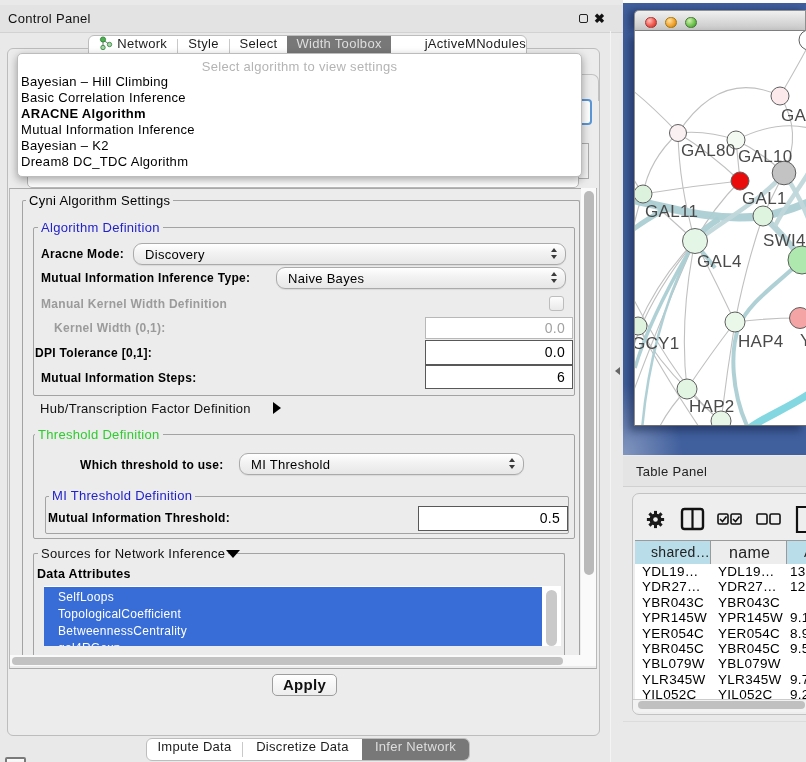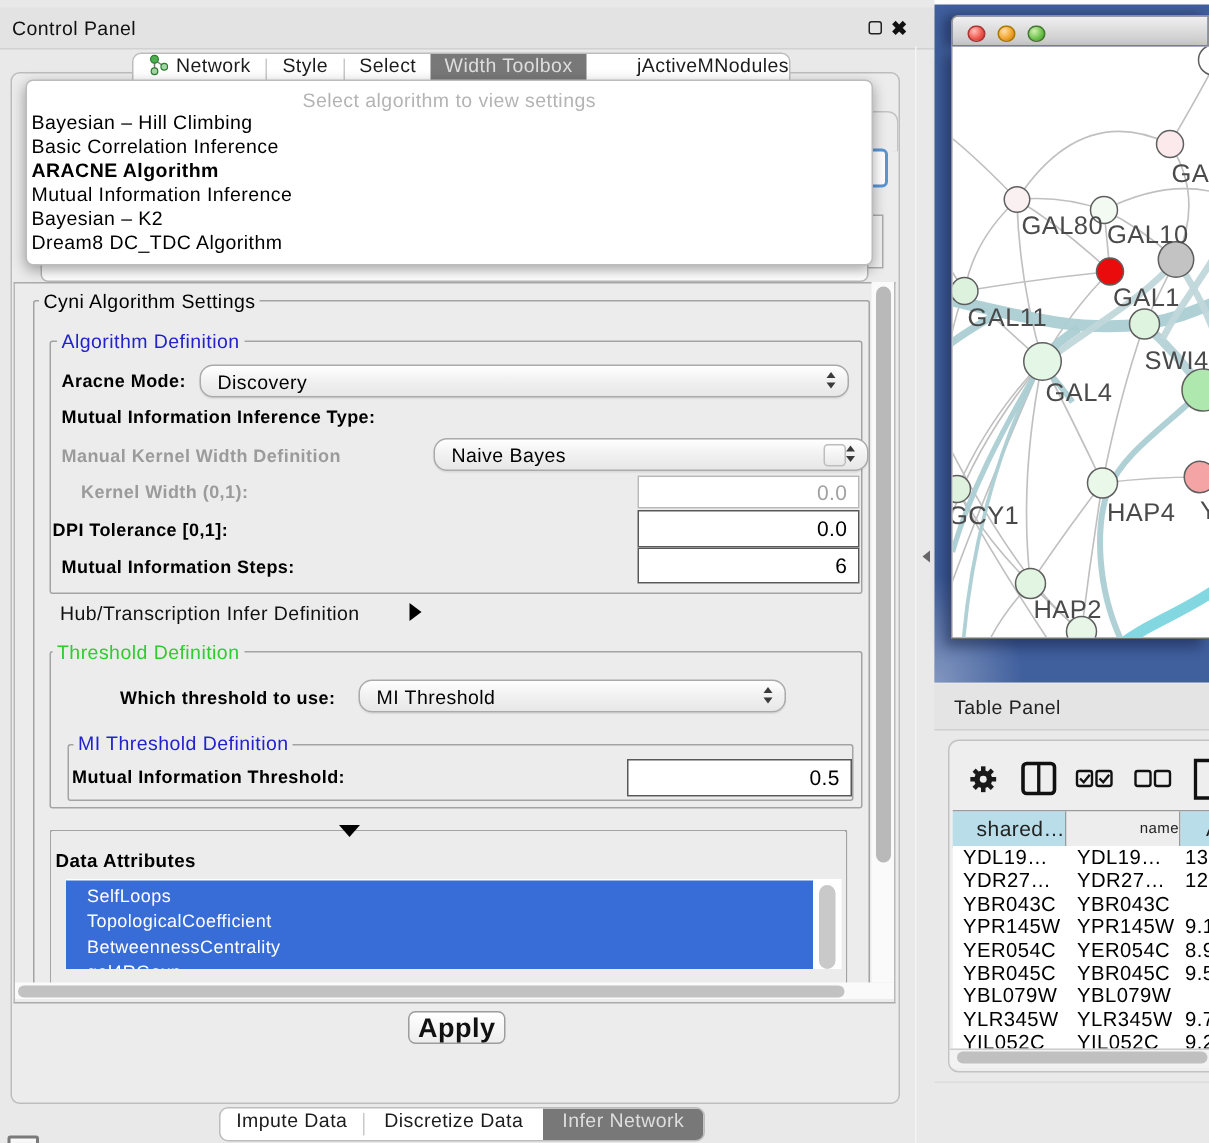--- a/index.html
+++ b/index.html
@@ -45,65 +45,66 @@
 
     <div class="abs group" style="left:33px;top:227px;width:540px;height:167px;"></div>
     <div class="abs gtitle" style="left:38px;top:221px;color:#2222cc;">Algorithm Definition</div>
 
     <div class="abs lbl" style="left:41px;top:247px;">Aracne Mode:</div>
     <div class="abs combo" style="left:133px;top:243px;width:431px;height:20px;">
       <div class="ctext">Discovery</div>
         <div class="carrows"></div>
     </div>
     <div class="abs lbl" style="left:41px;top:271px;">Mutual Information Inference Type:</div>
-    <div class="abs combo" style="left:289px;top:267px;width:288px;height:20px;margin-top:25px;">
+    <div class="abs combo" style="left:276px;top:267px;width:288px;height:20px;">
       <div class="ctext">Naive Bayes</div>
         <div class="carrows"></div>
     </div>
     <div class="abs lbl dis" style="left:41px;top:297px;">Manual Kernel Width Definition</div>
     <div class="abs" style="left:549px;top:296px;width:13px;height:13px;border:1px solid #bdbdbd;border-radius:3px;background:linear-gradient(#fdfdfd,#e9e9e9);"></div>
     <div class="abs lbl dis" style="left:41px;top:321px;margin-left:13px;">Kernel Width (0,1):</div>
     <div class="abs tfield" style="left:425px;top:317px;width:139px;height:18px;border:1px solid #b8b8b8;color:#a2a2a2;padding:2px 7px 0 0;">0.0</div>
     <div class="abs lbl" style="left:35px;top:346px;">DPI Tolerance [0,1]:</div>
     <div class="abs tfield" style="left:425px;top:340px;width:139px;height:20px;border:1px solid #585858;color:#000;padding:3px 7px 0 0;">0.0</div>
     <div class="abs lbl" style="left:41px;top:371px;">Mutual Information Steps:</div>
     <div class="abs tfield" style="left:425px;top:365px;width:139px;height:19px;border:1px solid #585858;color:#000;padding:3px 7px 0 0;">6</div>
 
-    <div class="abs" style="left:40px;top:401px;font-size:13px;color:#111;white-space:nowrap;">Hub/Transcription Infer Definition</div>
+    <div class="abs" style="left:40px;top:401px;font-size:13px;color:#111;white-space:nowrap;">Hub/Transcription Factor Definition</div>
     <div class="abs" style="left:273px;top:402px;width:0;height:0;border-left:8px solid #000;border-top:6px solid transparent;border-bottom:6px solid transparent;"></div>
 
     <div class="abs group" style="left:33px;top:434px;width:540px;height:103px;"></div>
     <div class="abs gtitle" style="left:35px;top:428px;color:#2ecc2e;">Threshold Definition</div>
     <div class="abs lbl" style="left:80px;top:458px;">Which threshold to use:</div>
     <div class="abs combo" style="left:239px;top:453px;width:283px;height:20px;">
       <div class="ctext">MI Threshold</div>
         <div class="carrows"></div>
     </div>
 
     <div class="abs group" style="left:45px;top:496px;width:522px;height:36px;"></div>
     <div class="abs gtitle" style="left:49px;top:489px;color:#2222cc;">MI Threshold Definition</div>
     <div class="abs lbl" style="left:48px;top:511px;">Mutual Information Threshold:</div>
     <div class="abs tfield" style="left:418px;top:506px;width:141px;height:20px;border:1px solid #585858;color:#000;padding:3px 7px 0 0;">0.5</div>
 
     <div class="abs" style="left:33px;top:553px;width:530px;height:108px;border:1px solid #a3a3a3;border-bottom:none;border-radius:2px;"></div>
+    <div class="abs gtitle" style="left:38px;top:547px;color:#111;">Sources for Network Inference</div>
     <div class="abs" style="left:226px;top:550px;width:0;height:0;border-top:8px solid #000;border-left:7px solid transparent;border-right:7px solid transparent;"></div>
     <div class="abs lbl" style="left:37px;top:567px;font-size:12.5px;">Data Attributes</div>
 
     <div class="abs" style="left:44px;top:586px;width:517px;height:60px;background:#fff;overflow:hidden;">
       <div class="abs" style="left:0;top:1px;width:498px;height:68px;background:#386dd8;"></div>
       <div class="abs" style="left:14px;top:3px;font-size:12px;color:#fff;line-height:17px;">SelfLoops<br>TopologicalCoefficient<br>BetweennessCentrality<br>gal4RGexp</div>
       <div class="abs" style="left:502px;top:4px;width:11px;height:56px;background:#c9c9c9;border-radius:6px;"></div>
     </div>
 
     <div class="abs" style="left:10px;top:655px;width:586px;height:11px;background:#fafafa;"></div>
     <div class="abs" style="left:12px;top:657px;width:551px;height:8px;background:#c2c2c2;border-radius:4px;"></div>
     <div class="abs" style="left:581px;top:188px;width:15px;height:467px;background:#fafafa;"></div>
     <div class="abs" style="left:584px;top:191px;width:10px;height:384px;background:#b9b9b9;border-radius:5px;"></div>
 
-    <div class="abs" style="left:272px;top:674px;width:63px;height:20px;border:1px solid #9d9d9d;border-radius:5px;background:linear-gradient(#ffffff,#ededed);font-size:18px;font-weight:bold;color:#111;text-align:center;line-height:20px;">Apply</div>
+    <div class="abs" style="left:272px;top:674px;width:63px;height:20px;border:1px solid #9d9d9d;border-radius:5px;background:linear-gradient(#ffffff,#ededed);font-size:15px;font-weight:bold;color:#111;text-align:center;line-height:20px;">Apply</div>
 
     <div class="abs tabbar" style="left:146px;top:738px;width:322px;height:21px;">
       <div class="tab" style="width:95px;">Impute Data</div>
       <div class="tabsep"></div>
       <div class="tab" style="width:119px;">Discretize Data</div>
       <div class="tab sel" style="flex:1;">Infer Network</div>
     </div>
 
     <div class="abs tabbar" style="left:88px;top:35px;width:437px;height:22px;">
       <div class="tab" style="width:90px;">
@@ -259,21 +260,21 @@
         <path d="M719,518 l2.5,2.5 l4,-5"></path>
         <path d="M732,518 l2.5,2.5 l4,-5"></path>
       </g>
       <path d="M796,506 h10 l5,5 v20 h-15 z" fill="none" stroke="#111" stroke-width="2.2"></path>
     </svg>
 
     <div class="abs" style="left:2px;top:46px;width:178px;height:160px;overflow:hidden;">
 
       <div class="abs" style="left:0;top:0;width:178px;height:23px;border-top:1px solid #9a9a9a;border-bottom:1px solid #9a9a9a;">
         <div class="abs" style="left:0;top:0;width:75px;height:23px;background:#b9dde9;border-right:1px solid #9a9a9a;text-align:center;font-size:14px;color:#222;line-height:23px;text-indent:16px;">shared…</div>
-        <div class="abs" style="left:76px;top:0;width:75px;height:23px;background:#ededed;border-right:1px solid #9a9a9a;text-align:right;font-size:10px;color:#222;line-height:23px;text-indent:18px;">name</div>
+        <div class="abs" style="left:76px;top:0;width:75px;height:23px;background:#ededed;border-right:1px solid #9a9a9a;text-align:left;font-size:16px;color:#222;line-height:23px;text-indent:18px;">name</div>
         <div class="abs" style="left:152px;top:0;width:26px;height:23px;background:#b9dde9;font-size:14px;color:#222;line-height:23px;padding-left:17px;">A</div>
       </div>
 
       <div class="abs" style="left:0;top:24px;width:178px;height:136px;background:#fff;padding-top:2px;font-size:13.5px;color:#000;">
         <div class="abs" style="left:7px;top:0;line-height:15.4px;white-space:pre;">YDL19…
 YDR27…
 YBR043C
 YPR145W
 YER054C
 YBR045C

